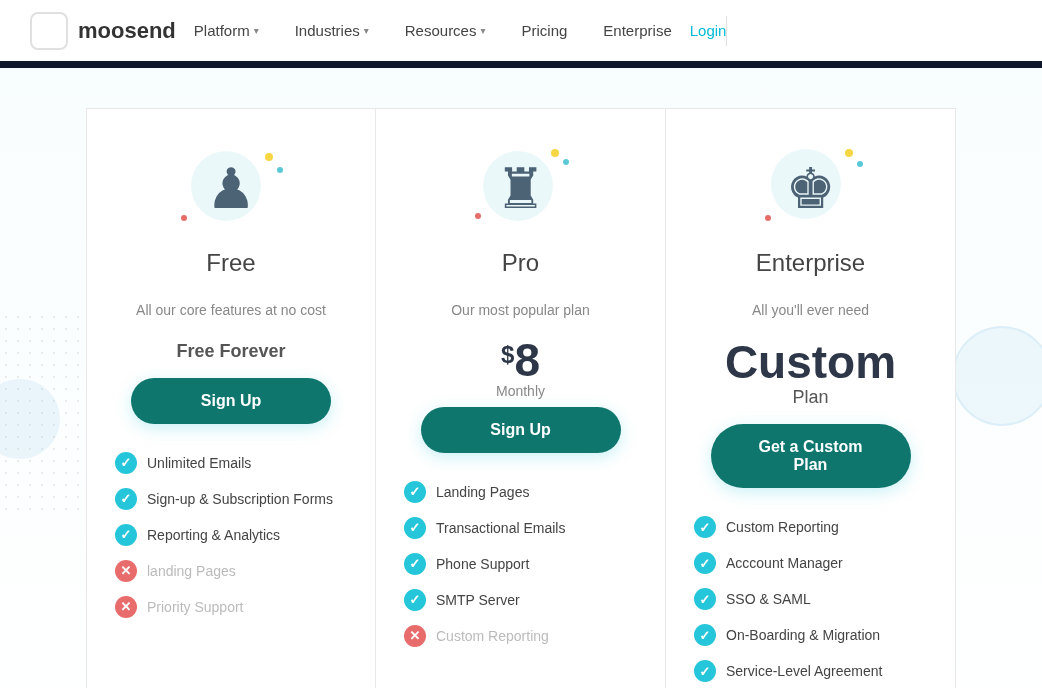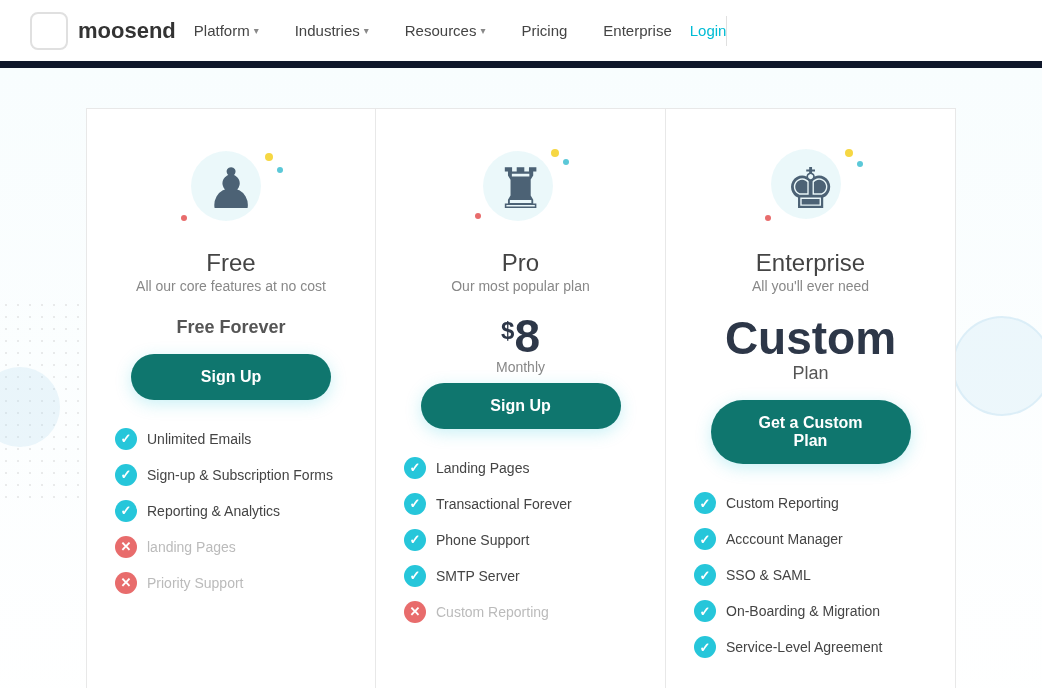--- a/index.html
+++ b/index.html
@@ -83,21 +83,21 @@
     .rook-dot2 { width: 6px; height: 6px; background: #5bc8d8; top: 20px; right: 12px; }
     .rook-dot3 { width: 6px; height: 6px; background: #e86c6c; bottom: 20px; left: 14px; }
     .rook-bg { position: absolute; width: 70px; height: 70px; border-radius: 50%; background: rgba(91,200,216,0.12); top: 12px; left: 22px; }
 
     
     .king-dot1 { width: 8px; height: 8px; background: #f6d743; top: 10px; right: 18px; }
     .king-dot2 { width: 6px; height: 6px; background: #5bc8d8; top: 22px; right: 8px; }
     .king-dot3 { width: 6px; height: 6px; background: #e86c6c; bottom: 18px; left: 14px; }
     .king-bg { position: absolute; width: 70px; height: 70px; border-radius: 50%; background: rgba(91,200,216,0.12); top: 10px; left: 20px; }
 
-    .plan-name { font-size: 24px; font-weight: 400; color: #444; margin-bottom: 0; }
+    .plan-name { font-size: 24px; font-weight: 400; color: #444; margin-bottom: 24px; }
     .plan-tagline { font-size: 14px; color: #888; text-align: left; margin-bottom: 12px; line-height: 1.4; }
 
     .price-area { margin: 4px 0 8px; text-align: center; }
     .price-dollar { font-size: 46px; font-weight: 700; color: #2d3748; line-height: 1; }
     .price-dollar sup { font-size: 24px; font-weight: 700; vertical-align: top; margin-top: 6px; display: inline-block; }
     .price-period { font-size: 14px; color: #888; }
 
     .plan-free-label { font-size: 18px; color: #555; margin: 8px 0 16px; font-weight: bold; }
 
     .btn-signup, .btn-custom {
@@ -221,21 +221,21 @@
       <div class="price-period">Monthly</div>
     </div>
     <button class="btn-signup">Sign Up</button>
     <ul class="features-list">
       <li class="feature-item">
         <div class="check-icon">✓</div>
         <span>Landing Pages</span>
       </li>
       <li class="feature-item">
         <div class="check-icon">✓</div>
-        <span>Transactional Forever</span>
+        <span>Transactional Emails</span>
       </li>
       <li class="feature-item">
         <div class="check-icon">✓</div>
         <span>Phone Support</span>
       </li>
       <li class="feature-item">
         <div class="check-icon">✓</div>
         <span>SMTP Server</span>
       </li>
       <li class="feature-item disabled">

